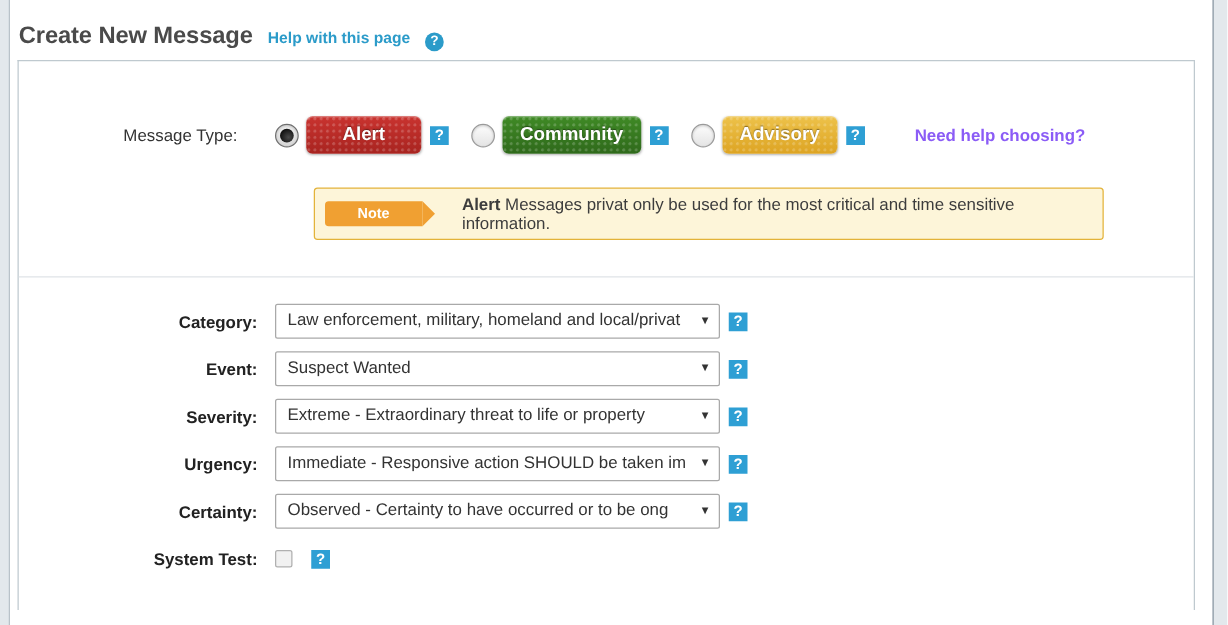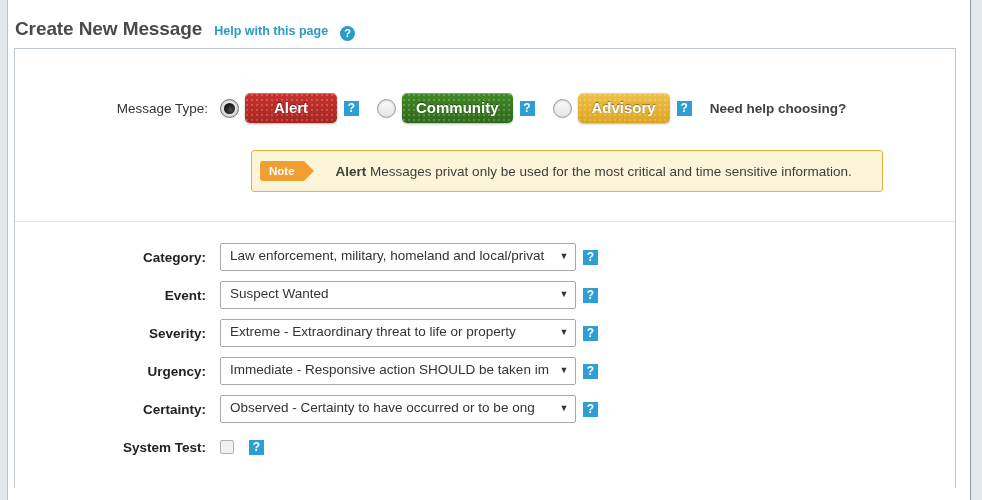--- a/index.html
+++ b/index.html
@@ -97,21 +97,21 @@
     position: absolute;
     left: 0;
     top: 44px;
     display: flex;
     align-items: center;
     white-space: nowrap;
   }
   .msgtype-label {
     width: 205px;
     text-align: right;
-    padding-right: 12px;
+    padding-right: 30px;
     font-size: 13.5px;
     color: #333333;
     box-sizing: border-box;
   }
   .type-option {
     display: flex;
     align-items: center;
     margin-right: 18px;
   }
 
@@ -189,23 +189,24 @@
     left: 0; right: 0; top: -1px;
     text-align: center;
     color: #ffffff;
     font-size: 12px;
     font-weight: bold;
     line-height: 16px;
     font-family: "Liberation Sans", sans-serif;
   }
 
   .need-help {
-    font-size: 13.5px;
-    font-weight: bold;
-    color: #404040;
+    margin-left: 22px;
+    font-size: 13.5px;
+    font-weight: bold;
+    color: #8b5cf6;
     text-decoration: none;
     cursor: pointer;
   }
 
   
   .note-box {
     position: absolute;
     left: 236px;
     top: 101px;
     width: 632px;
@@ -214,21 +215,21 @@
     border: 1px solid #e3b33a;
     border-radius: 3px;
     display: flex;
     align-items: center;
     box-sizing: border-box;
   }
   .note-badge {
     position: relative;
     margin-left: 8px;
     height: 20px;
-    padding: 0 9px;
+    padding: 0 26px;
     background: #f0a032;
     border-radius: 3px 0 0 3px;
     color: #ffffff;
     font-size: 11.5px;
     font-weight: bold;
     line-height: 20px;
     flex: none;
   }
   .note-badge::after {
     content: "";

